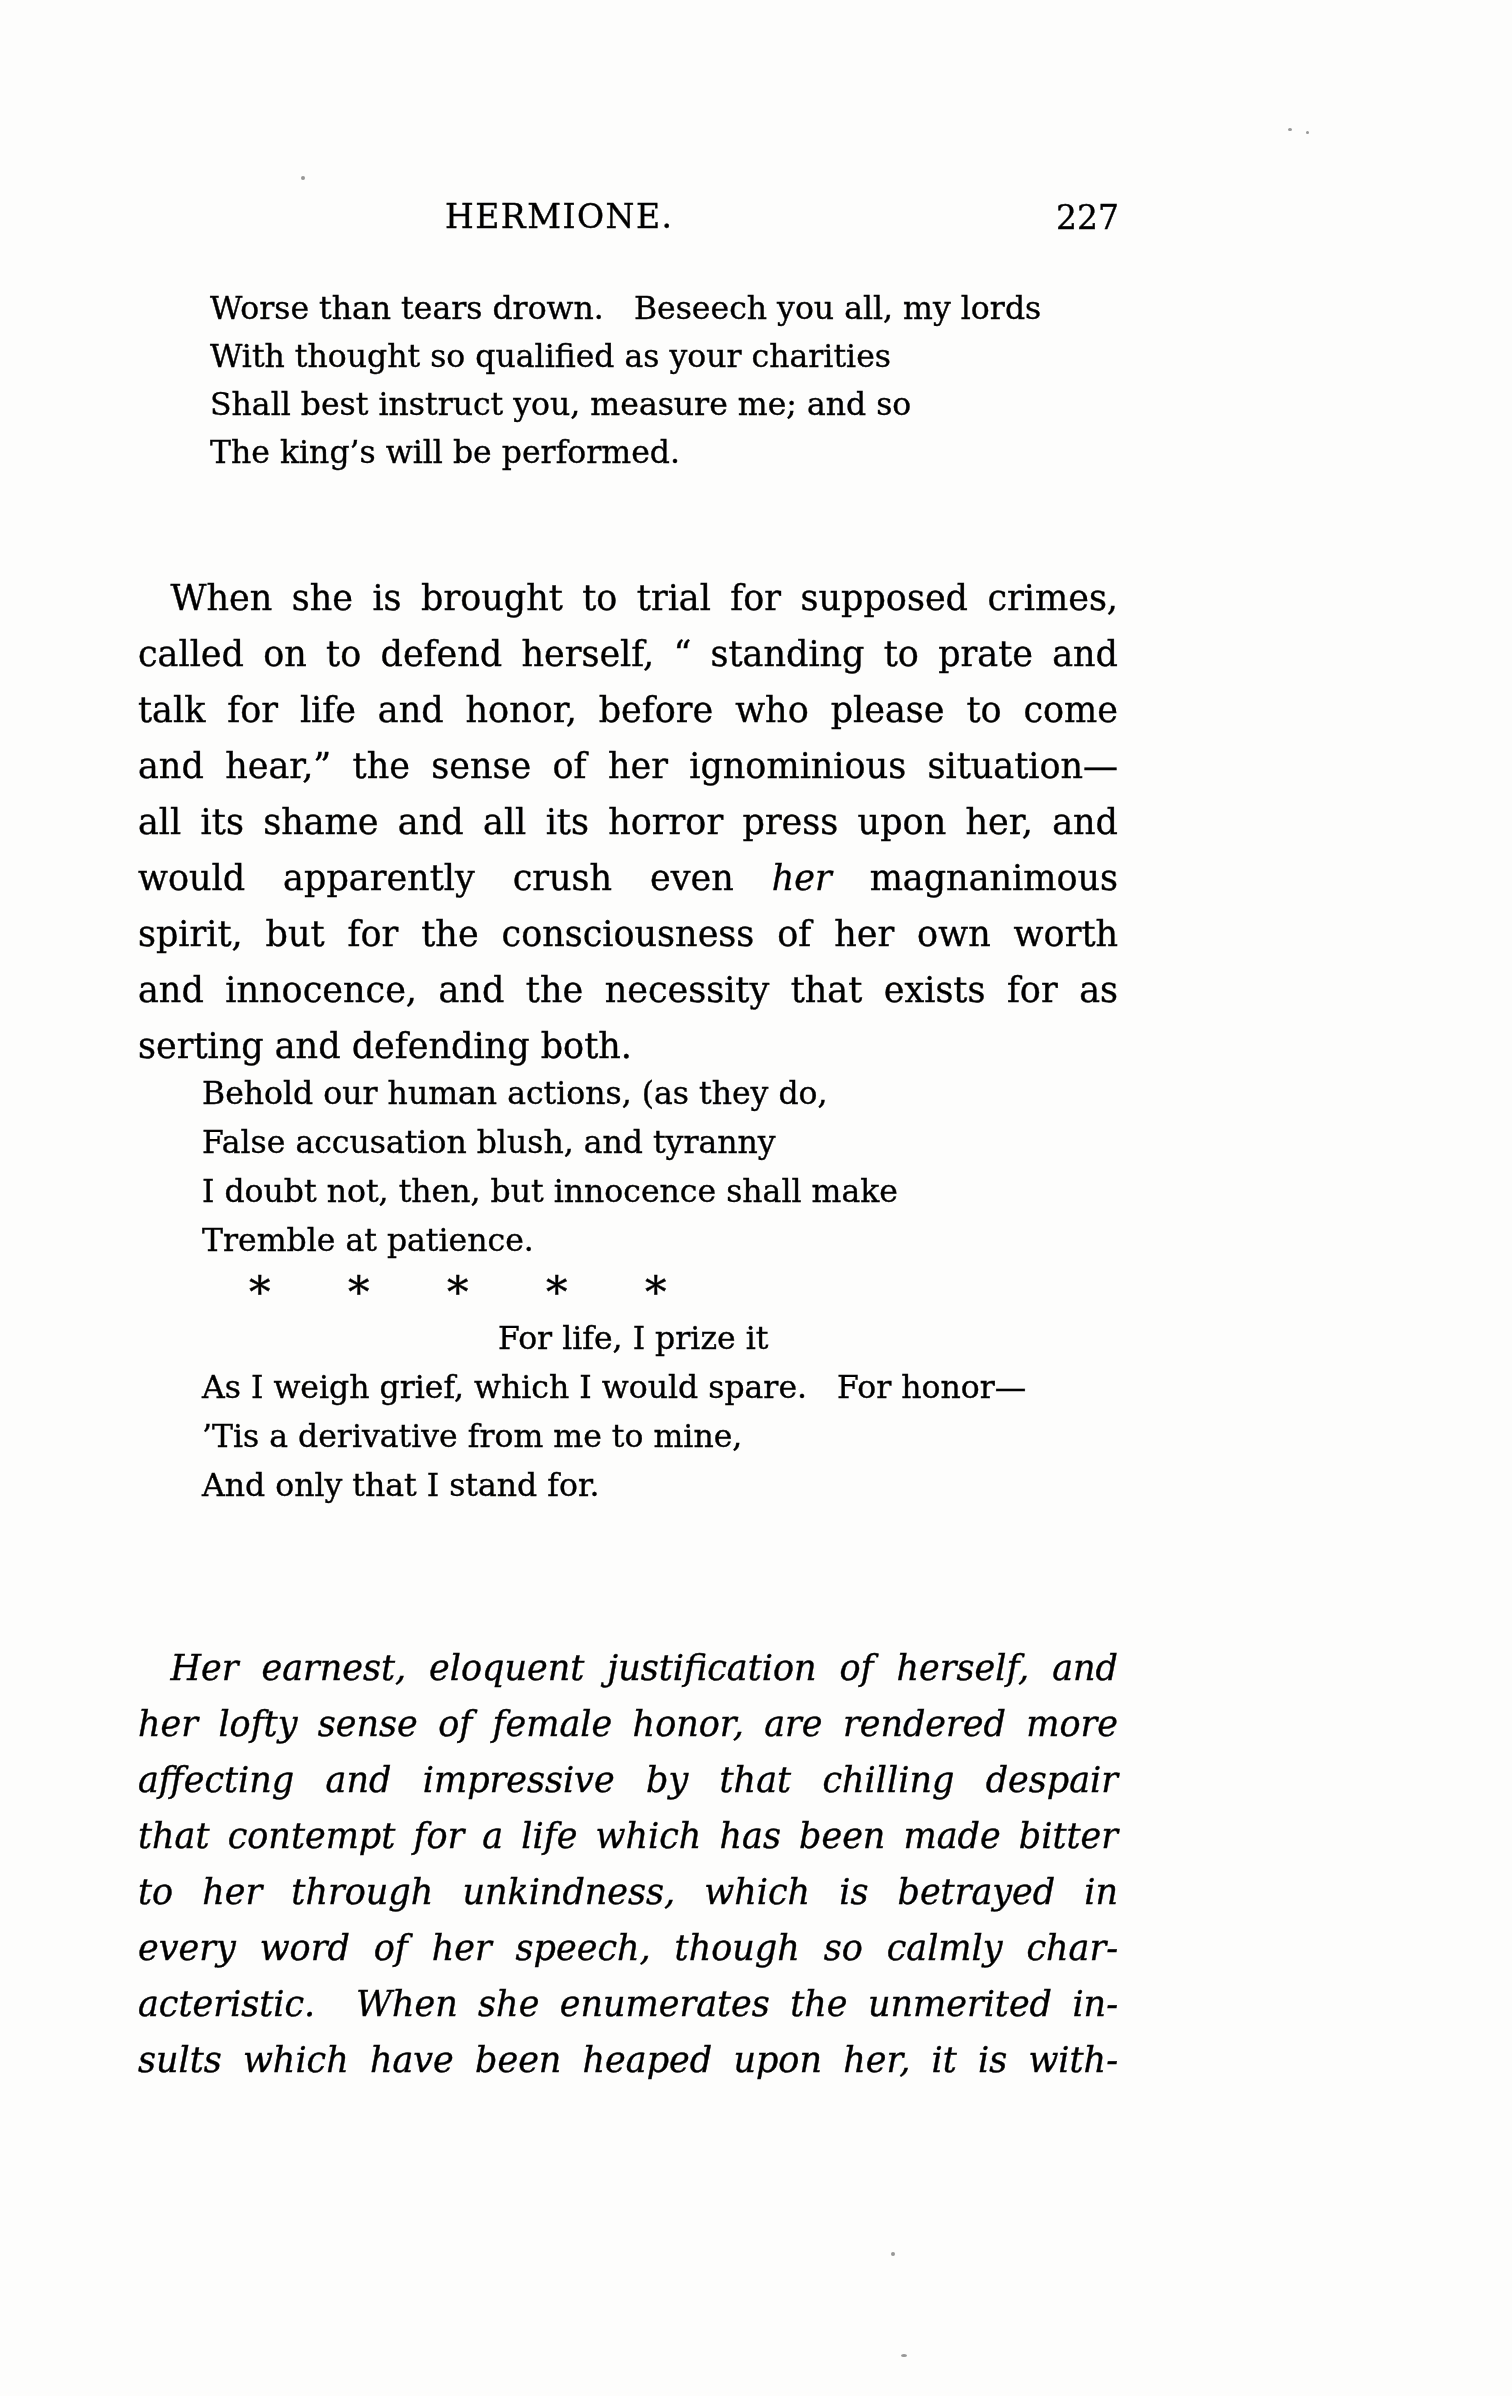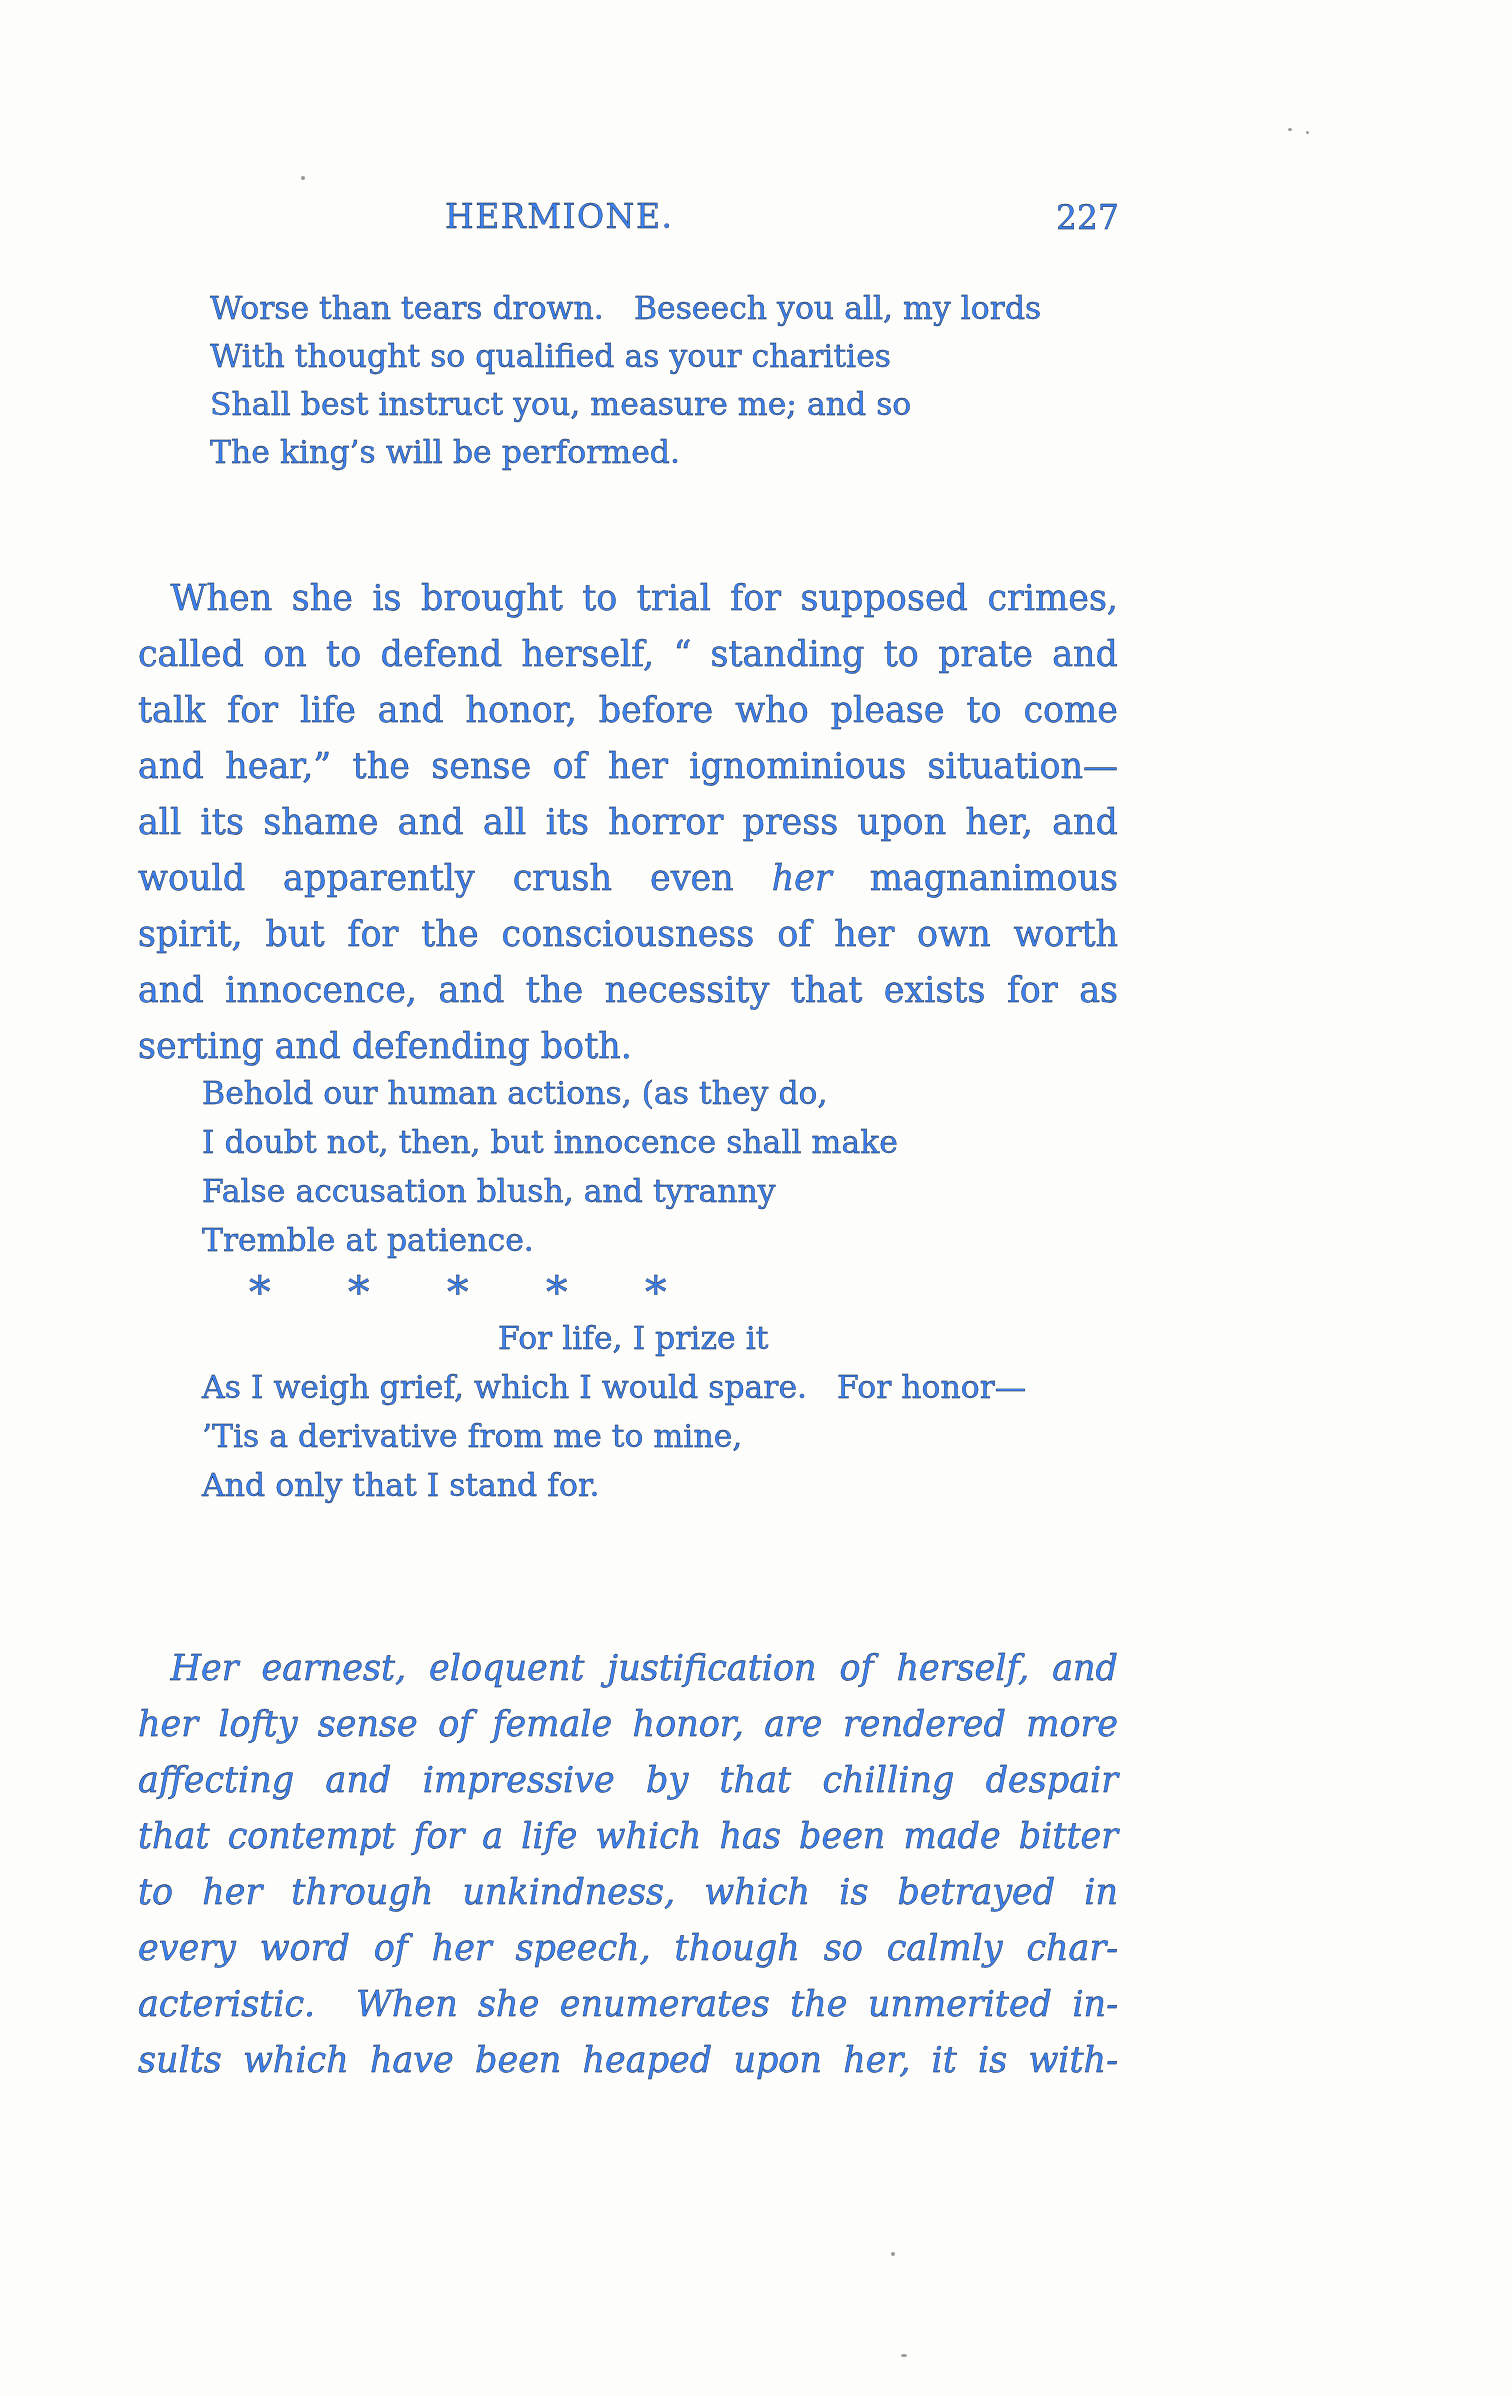--- a/index.html
+++ b/index.html
@@ -2,21 +2,21 @@
 <html><head>
 <meta charset="utf-8">
 <style>
   html,body { margin:0; padding:0; }
   .page {
     position: relative;
     width: 1512px;
     height: 2397px;
     background: #fdfdfc;
     font-family: "DejaVu Serif", serif;
-    color: #3b82f6;
+    color: #000000;
     -webkit-text-stroke: 0.4px #0d0d0d;
     overflow: hidden;
   }
   .running-head {
     position: absolute;
     top: 197px;
     left: 445px;
     font-size: 33px;
     letter-spacing: 1.5px;
   }
@@ -96,22 +96,22 @@
     <div class="prose-line">and hear,” the sense of her ignominious situation—</div>
     <div class="prose-line">all its shame and all its horror press upon her, and</div>
     <div class="prose-line"><span>would apparently crush even </span><span class="ital">her</span><span> magnanimous</span></div>
     <div class="prose-line">spirit, but for the consciousness of her own worth</div>
     <div class="prose-line">and innocence, and the necessity that exists for as</div>
     <div class="prose-line last">serting and defending both.</div>
   </div>
 
   <div class="verse verse2">
     <div class="verse-line">Behold our human actions, (as they do,</div>
+    <div class="verse-line">False accusation blush, and tyranny</div>
     <div class="verse-line">I doubt not, then, but innocence shall make</div>
-    <div class="verse-line">False accusation blush, and tyranny</div>
     <div class="verse-line">Tremble at patience.</div>
     <div class="asterisk-row">
       <span class="star">*</span>
       <span class="star">*</span>
       <span class="star">*</span>
       <span class="star">*</span>
       <span class="star">*</span>
     </div>
     <div class="verse-line v-indent2">For life, I prize it</div>
     <div class="verse-line">As I weigh grief, which I would spare.&nbsp;&nbsp; For honor—</div>

